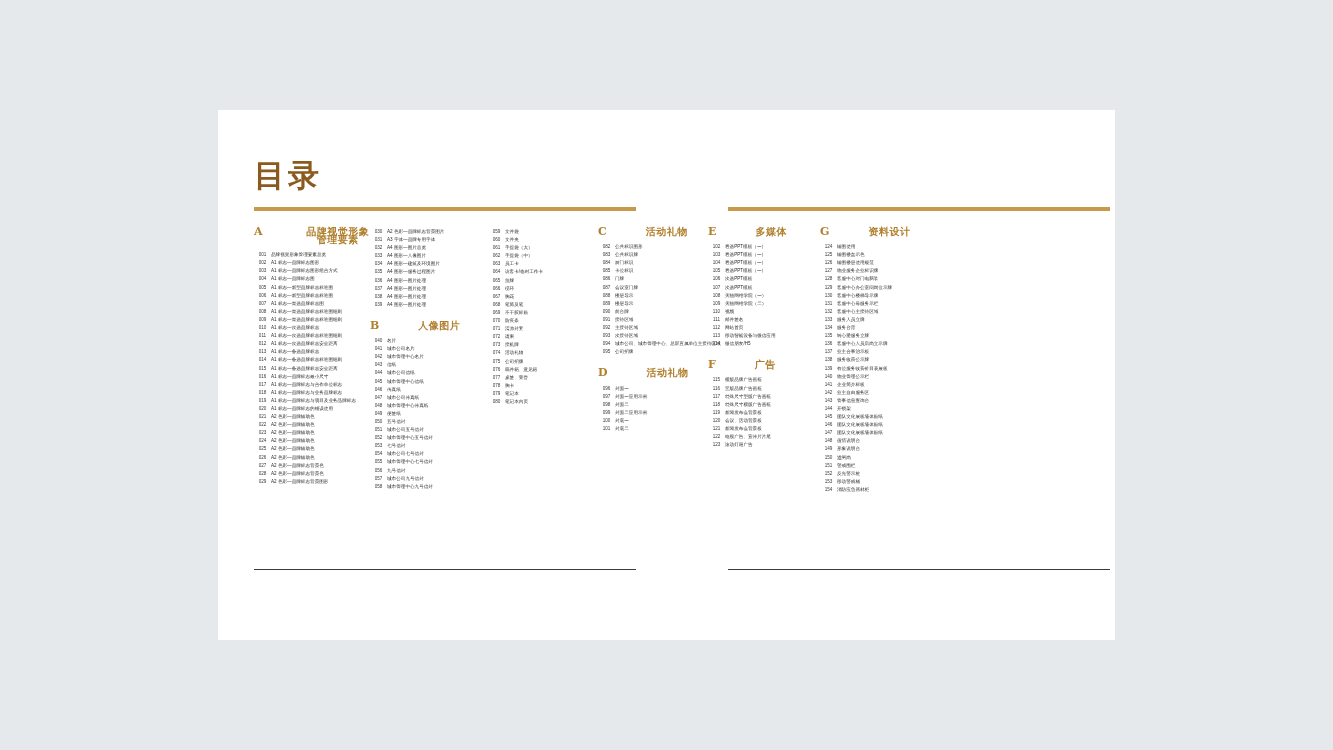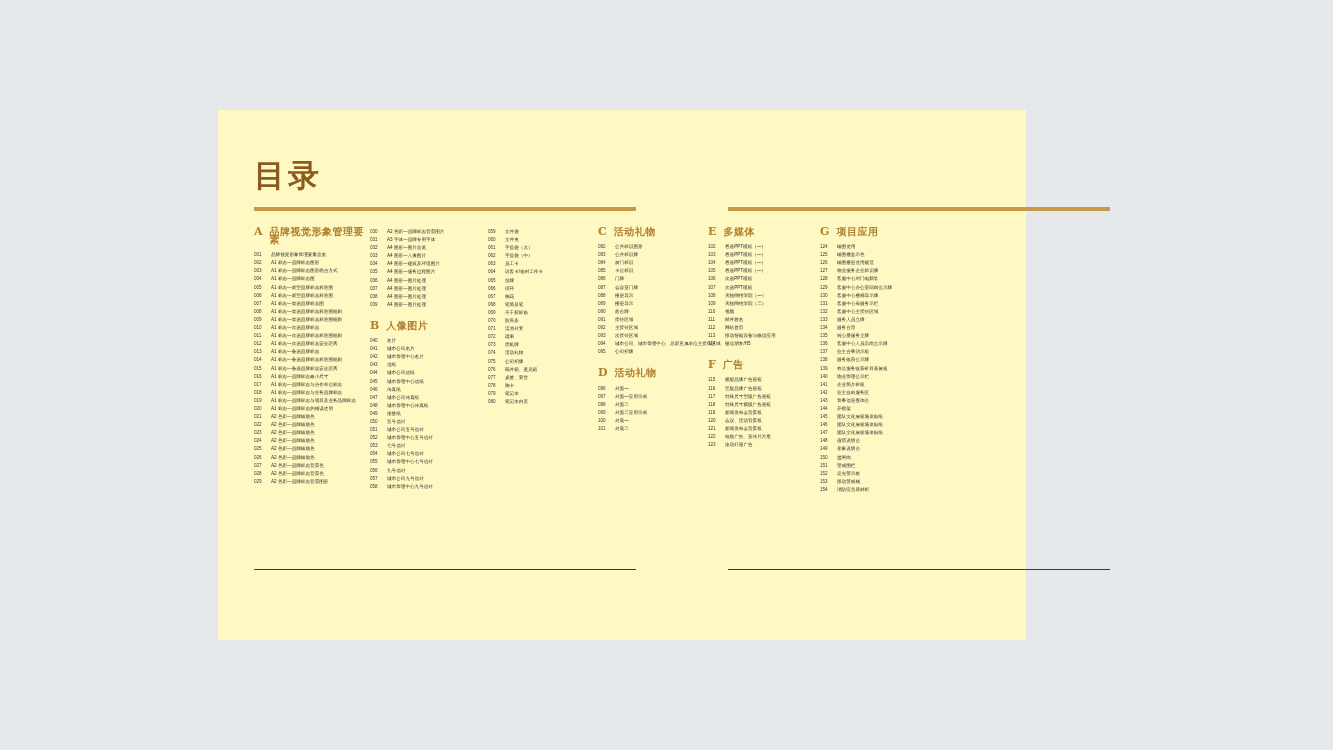--- a/index.html
+++ b/index.html
@@ -7,24 +7,25 @@
     padding: 0;
     background: #e6e9eb;
     width: 1333px;
     height: 750px;
     font-family: "Liberation Sans", sans-serif;
   }
   .page {
     position: absolute;
     left: 218px;
     top: 110px;
-    width: 808px;
+    width: 897px;
     height: 530px;
-    background: #fef9c3;
+    background: #ffffff;
     box-shadow: 0 0 0 0 rgba(0,0,0,0);
+    text-align: center;
   }
   .title {
     position: absolute;
     left: 36px;
     top: 45px;
     font-family: "DejaVu Serif", "Liberation Serif", serif;
     font-size: 31px;
     font-weight: bold;
     letter-spacing: 3px;
     color: #8a5a1e;
@@ -64,20 +65,21 @@
     font-family: "DejaVu Serif", "Liberation Serif", serif;
     font-size: 11px;
     font-weight: bold;
     color: #b1802f;
   }
   .section-head .sec-title {
     font-size: 10px;
     font-weight: bold;
     color: #b1802f;
     letter-spacing: 0.5px;
+    margin-left: 32px;
   }
   .col {
     position: absolute;
     top: 118px;
     font-size: 4.6px;
     line-height: 8.1px;
     color: #2b2b2b;
   }
   .entries {
     margin-bottom: 13px;
@@ -650,21 +652,21 @@
         </div>
         <div class="entry">
           <span class="num">123</span>
           <span class="txt">滚动灯箱广告</span>
         </div>
       </div>
     </div>
     <div class="col" id="colF">
       <div class="section-head">
         <span class="letter">G</span>
-        <span class="sec-title">项目应用</span>
+        <span class="sec-title">资料设计</span>
       </div>
       <div class="entries">
         <div class="entry">
           <span class="num">124</span>
           <span class="txt">辅图使用</span>
         </div>
         <div class="entry">
           <span class="num">125</span>
           <span class="txt">辅图楼盘示色</span>
         </div>

